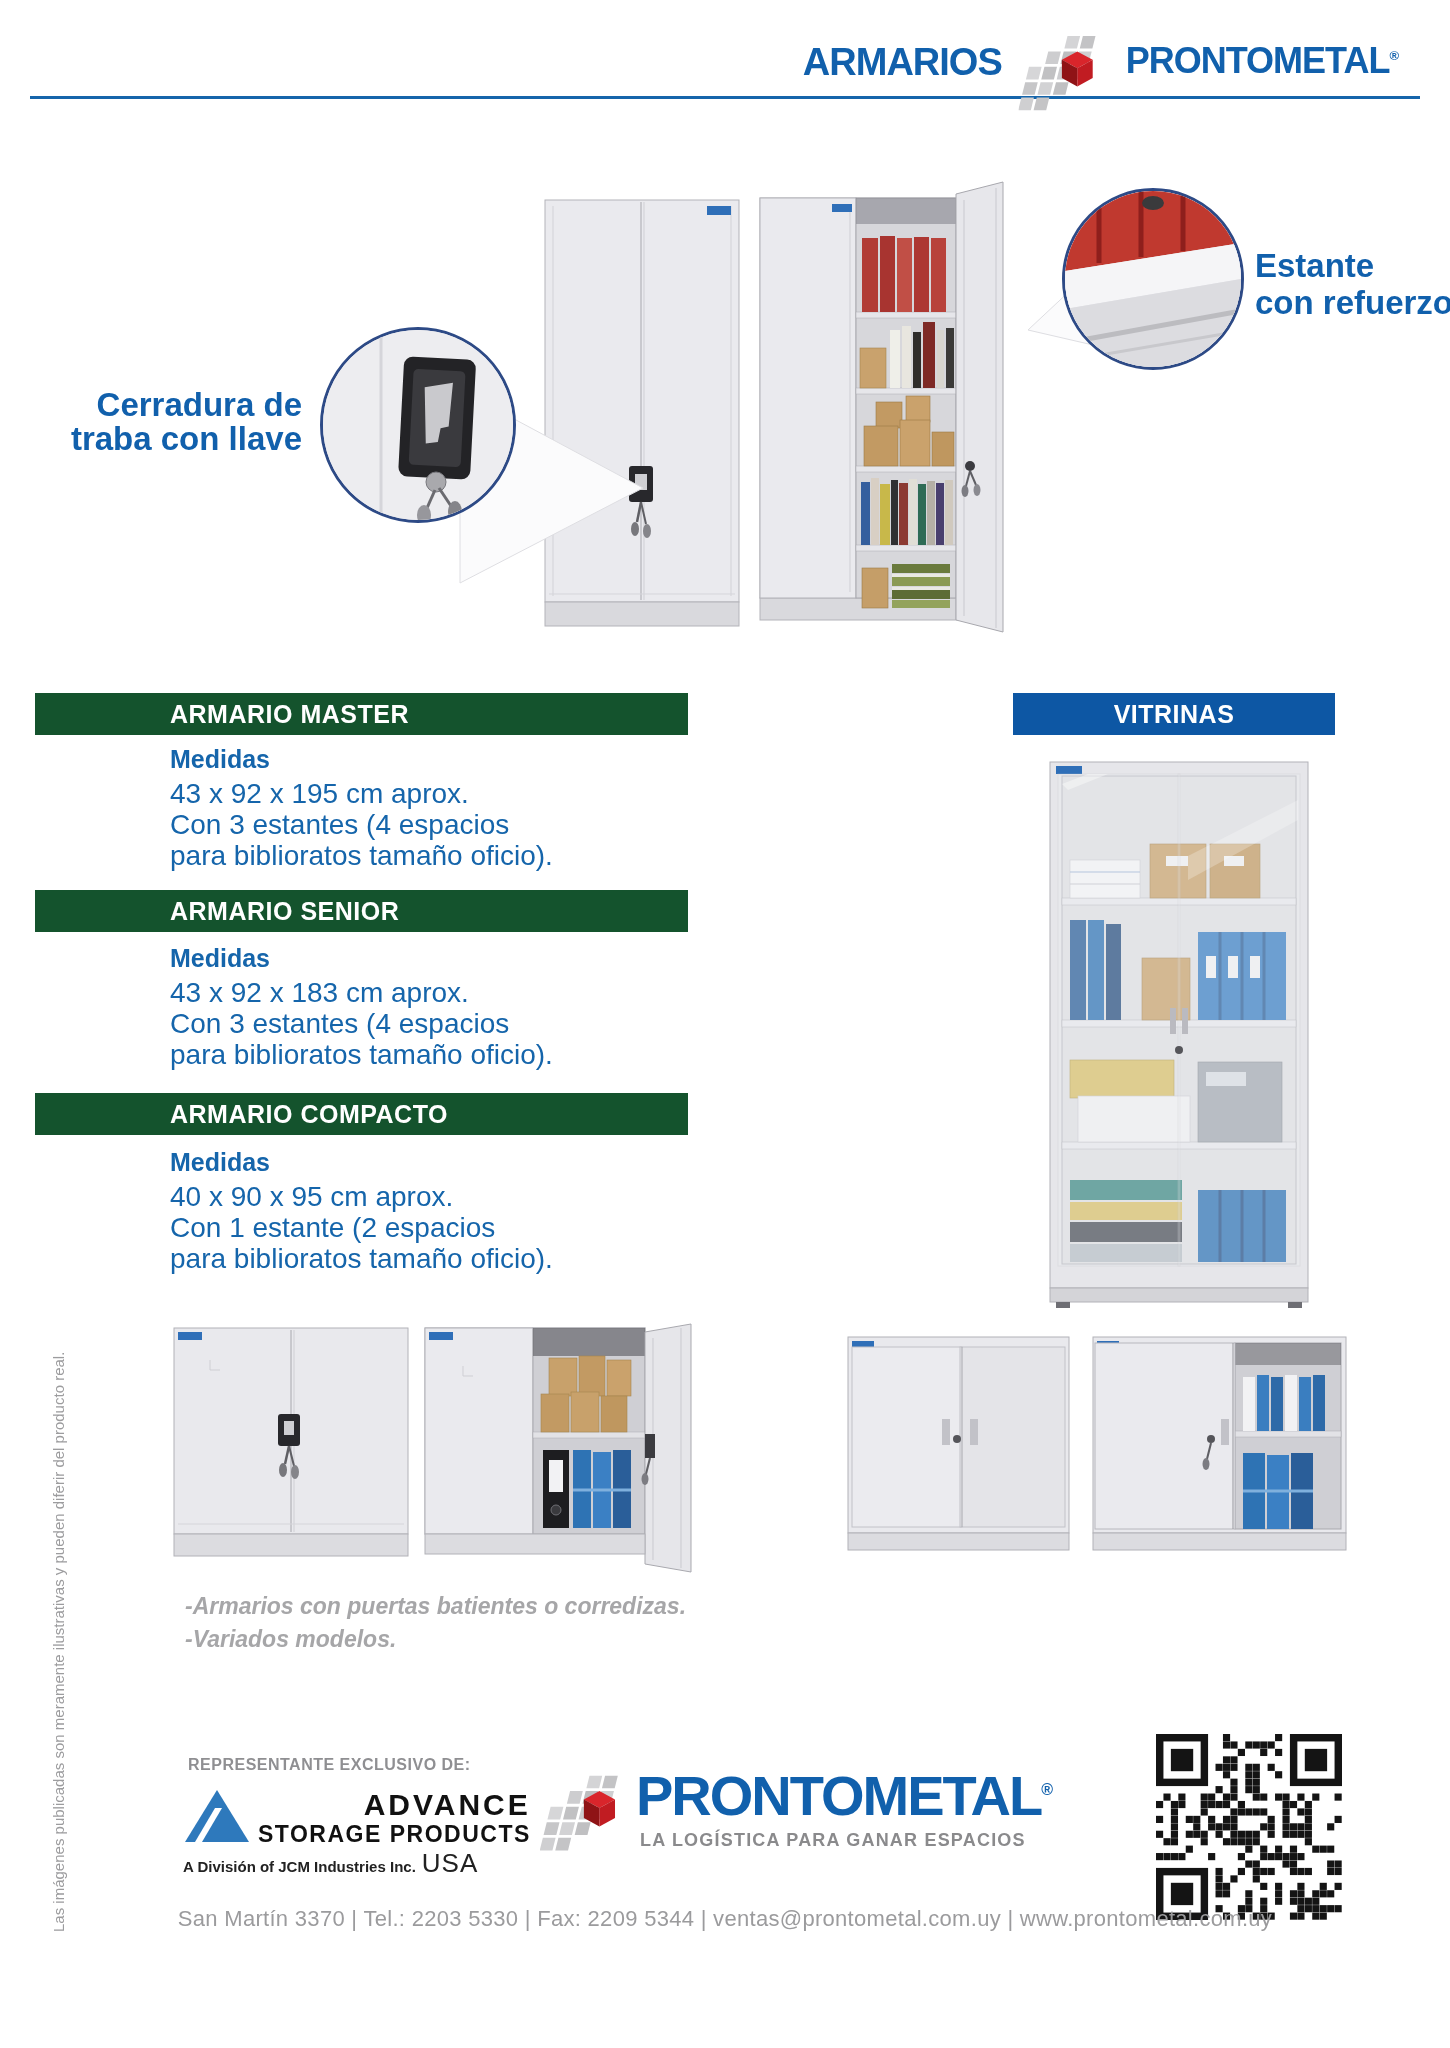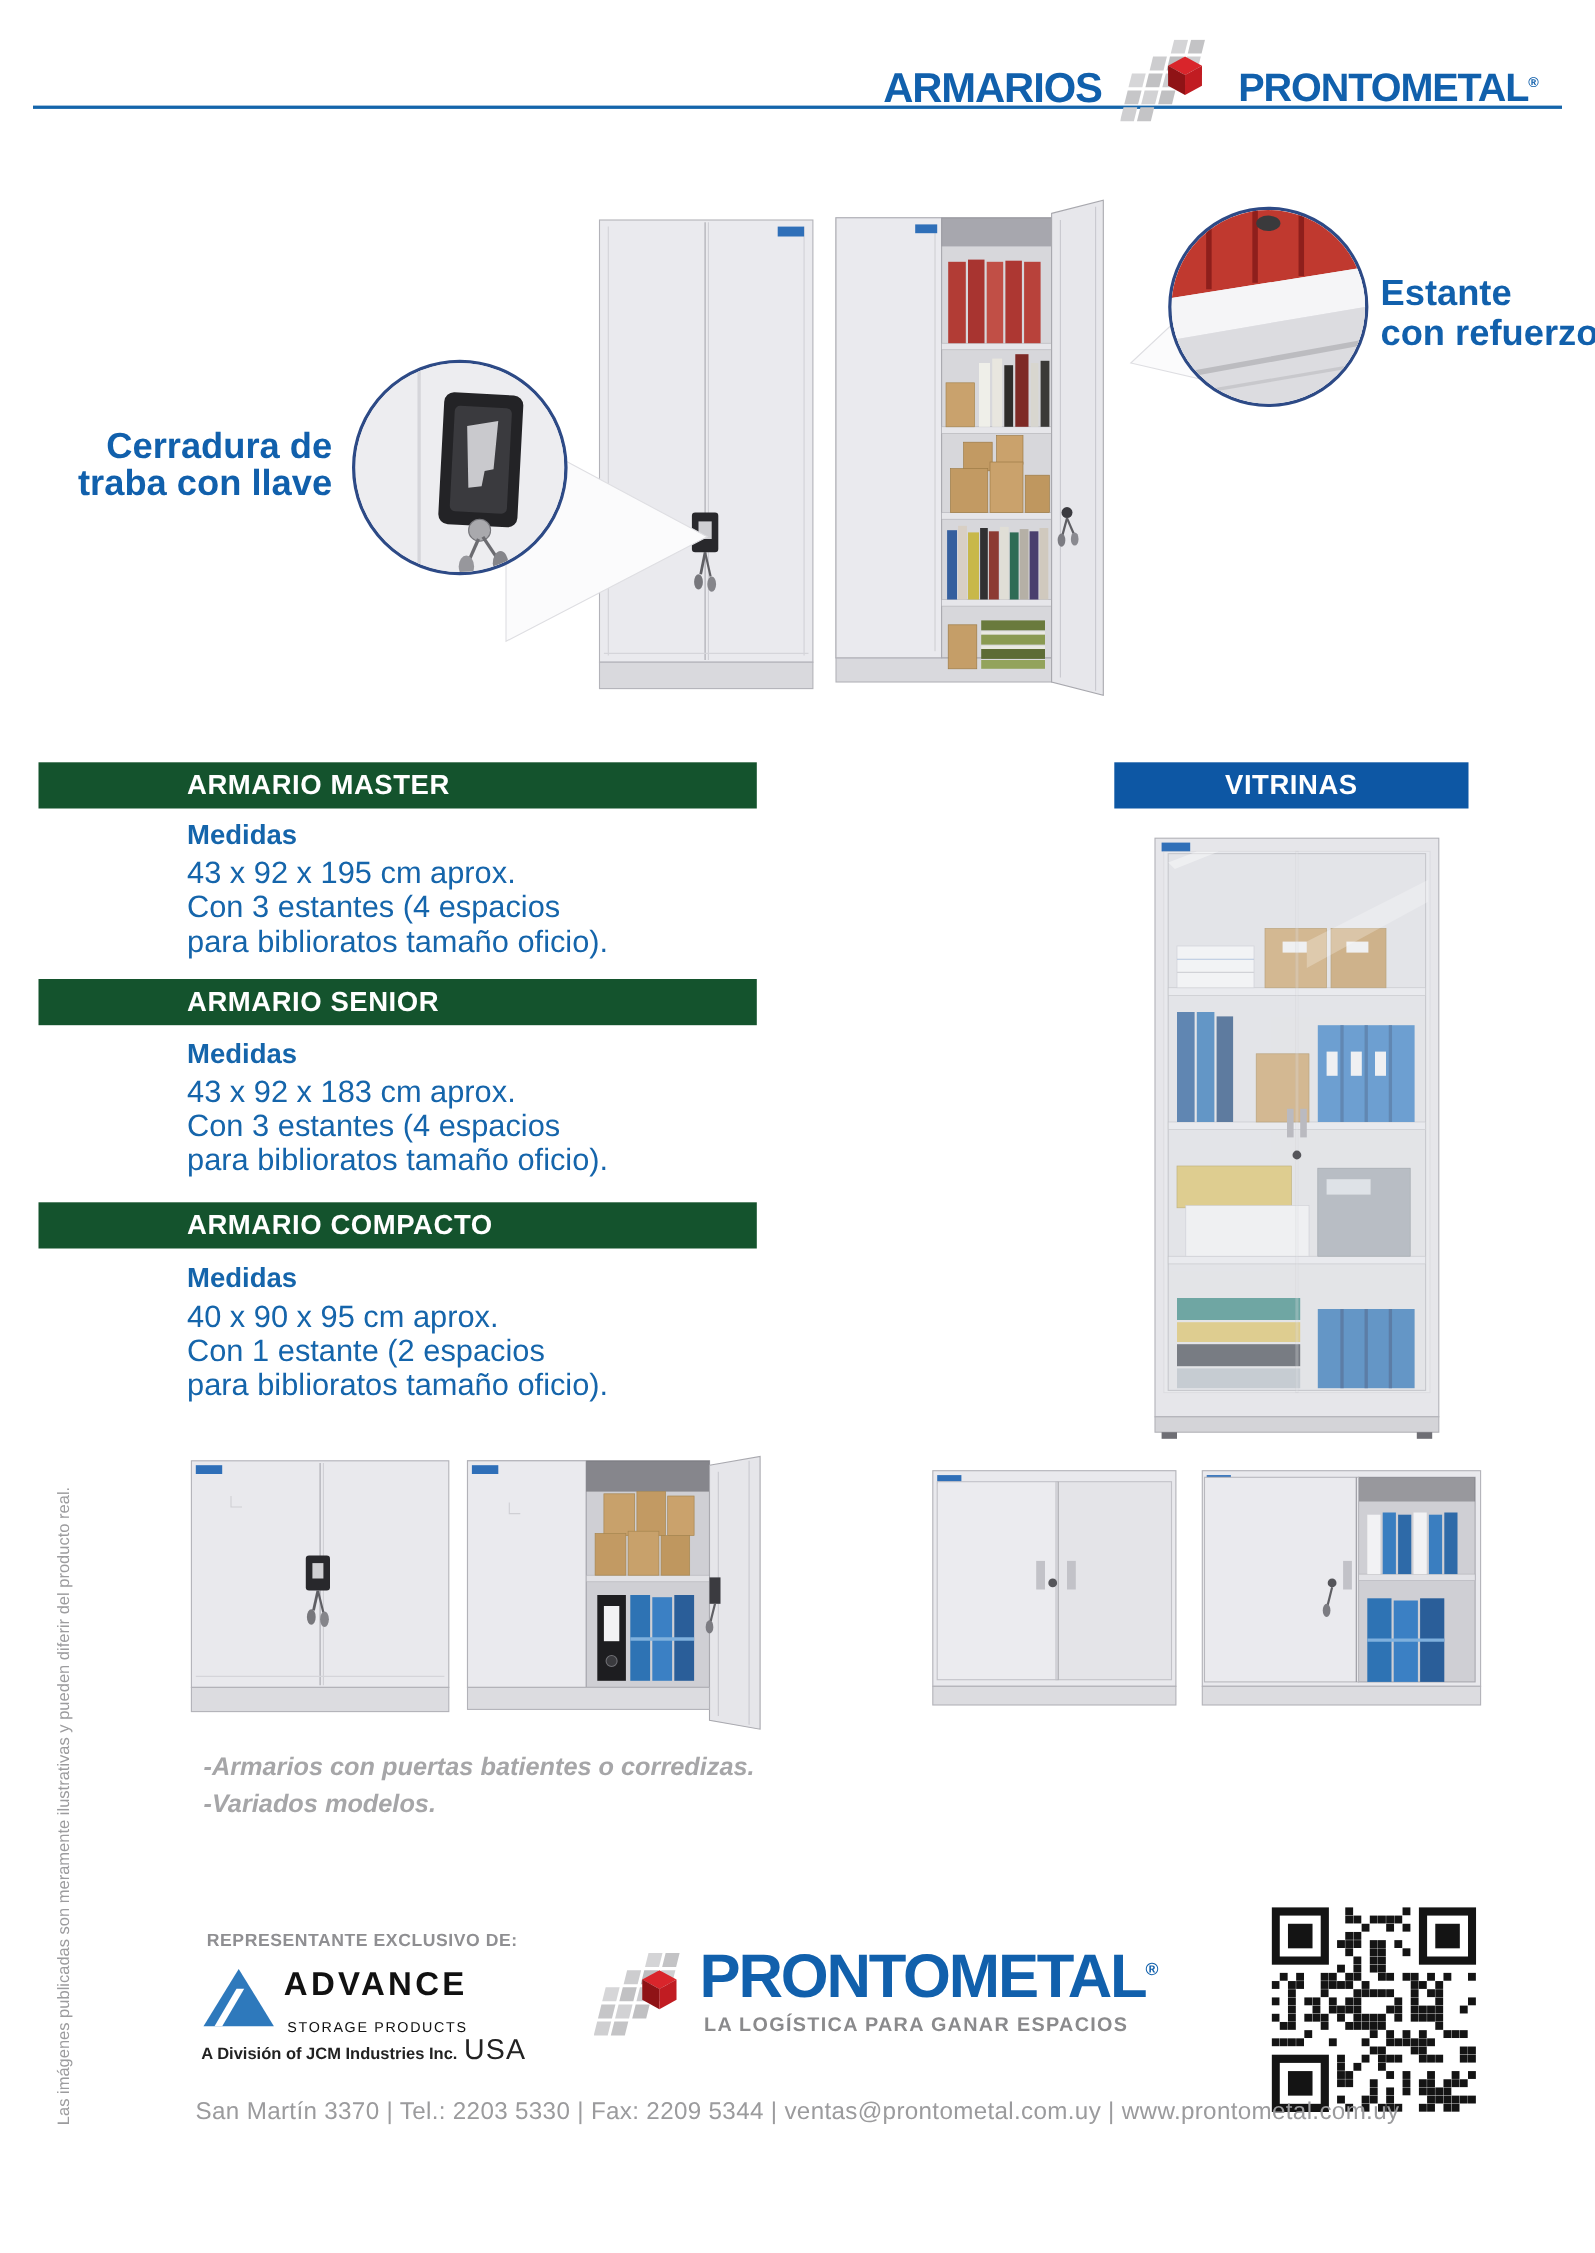--- a/index.html
+++ b/index.html
@@ -1,21 +1,21 @@
 <!DOCTYPE html>
 <html><head>
 <meta charset="utf-8">
 <style>
   html,body{margin:0;padding:0;background:#fff;}
   #page{position:relative;width:1450px;height:2048px;background:#fff;overflow:hidden;
         font-family:"Liberation Sans", sans-serif;}
   .abs{position:absolute;}
 
   
-  .hdr-row{top:24px;right:52px;display:flex;align-items:flex-end;gap:16px;z-index:5;}
+  .hdr-row{top:24px;right:52px;display:flex;align-items:center;gap:16px;z-index:5;}
   .hdr-armarios{font-size:38px;font-weight:bold;color:#1160ac;letter-spacing:-1px;line-height:1;padding-bottom:8px;}
   .hdr-brand{font-size:36px;font-weight:800;color:#1160ac;letter-spacing:-1px;line-height:1;padding-bottom:10px;white-space:nowrap;}
   .hdr-brand sup{font-size:13px;font-weight:bold;}
   .hdr-line{top:96px;left:30px;right:30px;height:3px;background:#1565ab;z-index:1;}
   .cubes{position:relative;top:12px;z-index:6;}
 
   
   .callout{font-size:33px;font-weight:bold;color:#1160ac;line-height:34px;z-index:6;}
   .co-lock{top:388px;left:60px;width:242px;text-align:right;}
   .co-shelf{top:247px;left:1255px;width:200px;text-align:left;line-height:37px;}
@@ -32,21 +32,21 @@
        font-size:25px;font-weight:bold;letter-spacing:.5px;display:flex;align-items:center;justify-content:center;z-index:2;}
   .medidas{left:170px;font-size:25px;font-weight:bold;color:#1565ab;}
   .specs{left:170px;font-size:28px;color:#1565ab;line-height:31px;}
 
   
   .note{font-size:23px;font-weight:bold;font-style:italic;color:#a6a6a8;line-height:33px;}
 
   
   .rep-label{left:188px;top:1756px;font-size:16px;font-weight:bold;color:#8f8f92;letter-spacing:.5px;}
   .advance-name{font-size:30px;font-weight:900;color:#111;letter-spacing:3px;line-height:1;}
-  .advance-sub{font-size:13px;font-weight:400;color:#111;letter-spacing:1.5px;line-height:1;margin-top:16px;}
+  .advance-sub{font-size:23px;font-weight:700;color:#111;letter-spacing:1.5px;line-height:1;margin-top:3px;}
   .advance-div{font-size:15px;font-weight:bold;color:#222;}
   .advance-usa{font-size:26px;color:#222;margin-left:6px;letter-spacing:1px;}
   .ft-brand{left:636px;top:1768px;font-size:56px;font-weight:800;color:#1160ac;letter-spacing:-2px;line-height:1;white-space:nowrap;}
   .ft-brand sup{font-size:16px;letter-spacing:0;}
   .ft-tag{left:640px;top:1830px;font-size:18px;font-weight:600;color:#8a8a8c;letter-spacing:1.2px;}
   .contact{left:0;top:1906px;width:1450px;text-align:center;font-size:22px;color:#9b9b9d;letter-spacing:.3px;}
   .vnote{left:50px;top:1932px;transform:rotate(-90deg);transform-origin:0 0;
          white-space:nowrap;font-size:15px;color:#9c9c9e;}
   #qr{left:1156px;top:1732px;width:186px;height:190px;}
 </style>

